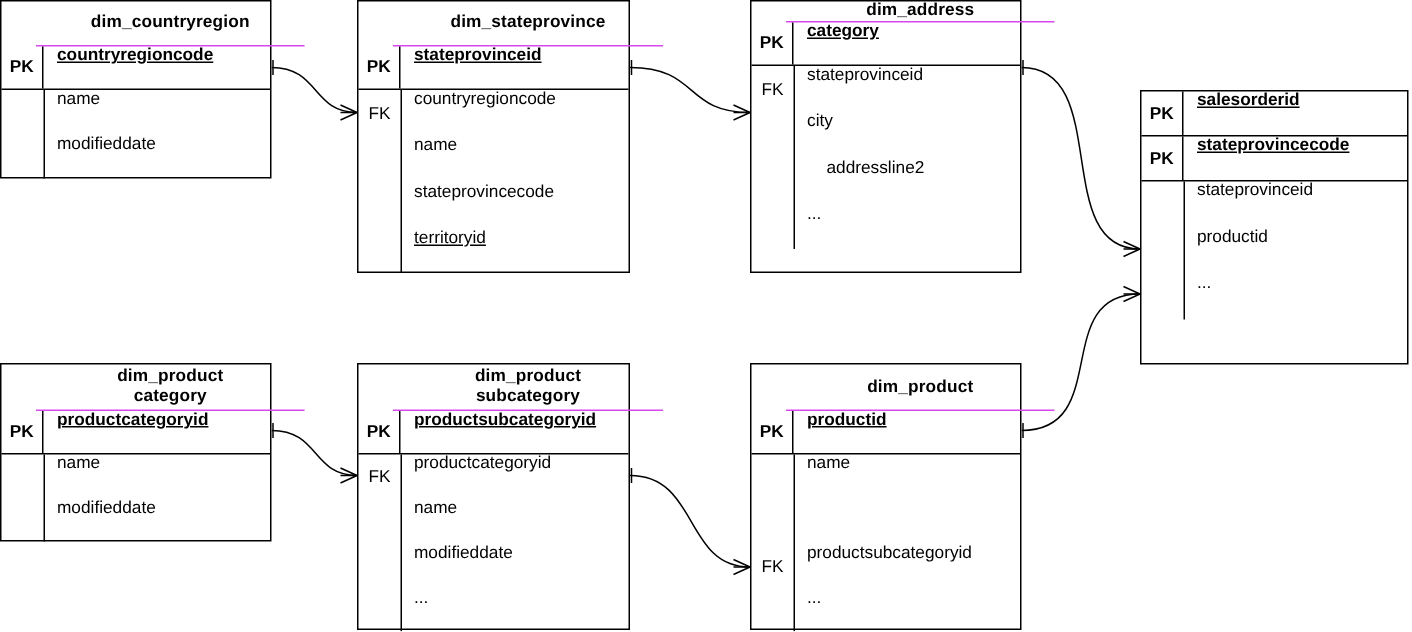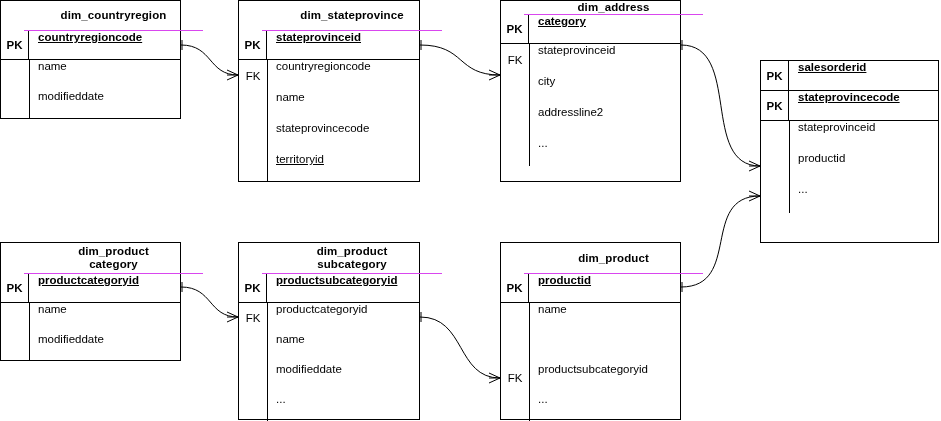--- a/index.html
+++ b/index.html
@@ -193,21 +193,21 @@
         <div class="body-wrap">
           <div class="divider-col"></div>
           <div class="attr-row" style="height: 31px;">
             <div class="key-cell fk">FK</div>
             <div class="name-cell">stateprovinceid</div>
           </div>
           <div class="attr-row" style="height: 31px;">
             <div class="key-cell blank"></div>
             <div class="name-cell">city</div>
           </div>
-          <div class="attr-row" style="height: 31px;">
+          <div class="attr-row" style="height: 31px; gap: 13px;">
             <div class="key-cell blank"></div>
             <div class="name-cell">addressline2</div>
           </div>
           <div class="attr-row" style="height: 29px;">
             <div class="key-cell blank"></div>
             <div class="name-cell">...</div>
           </div>
         </div>
       </div>
       <div class="entity" style="left: 760px; top: 60px; width: 179px; height: 183px;">

